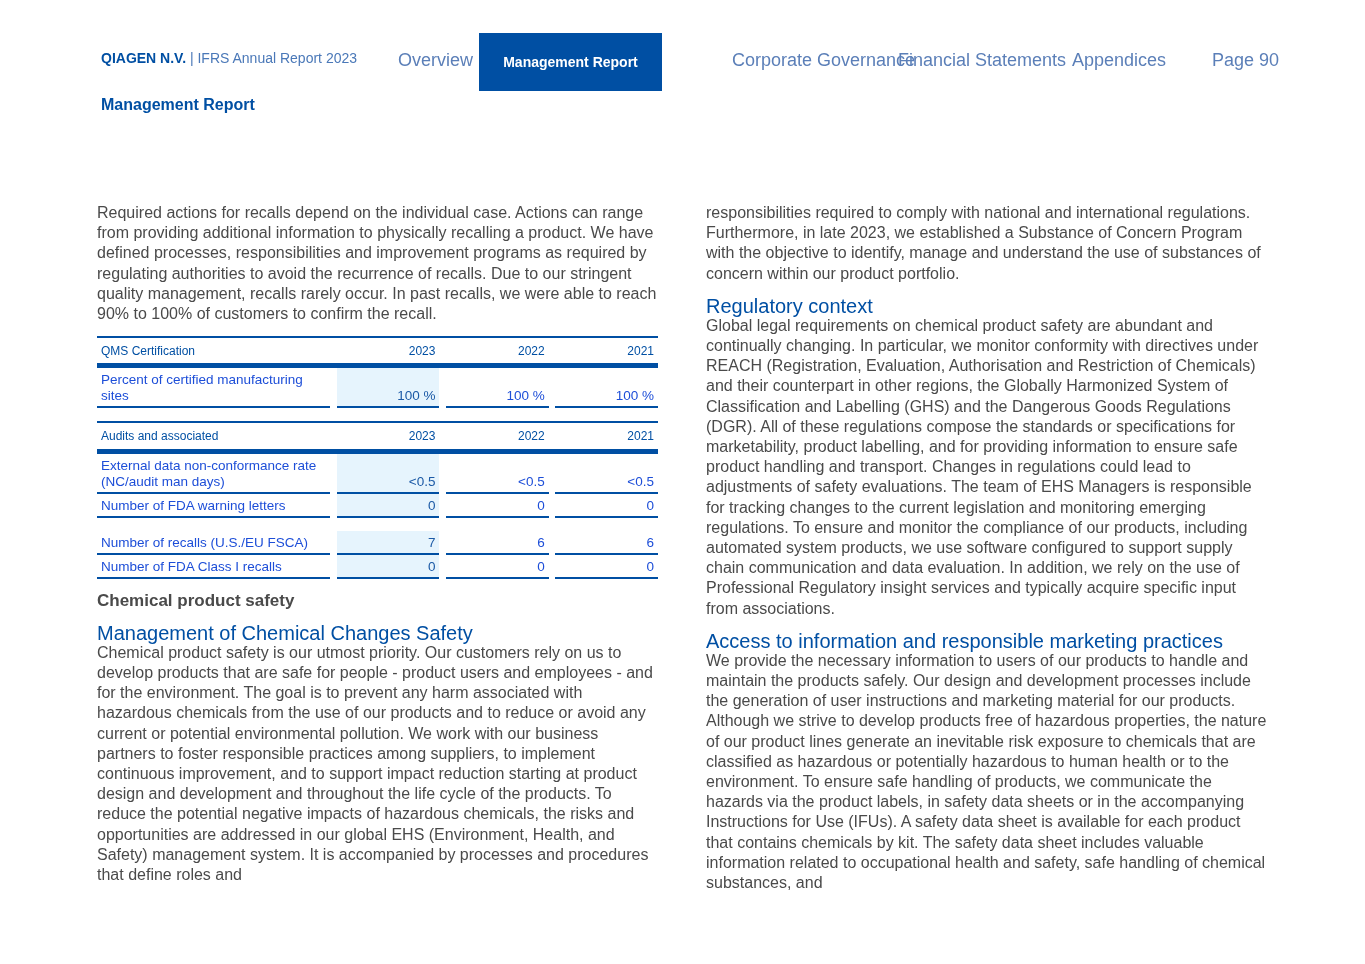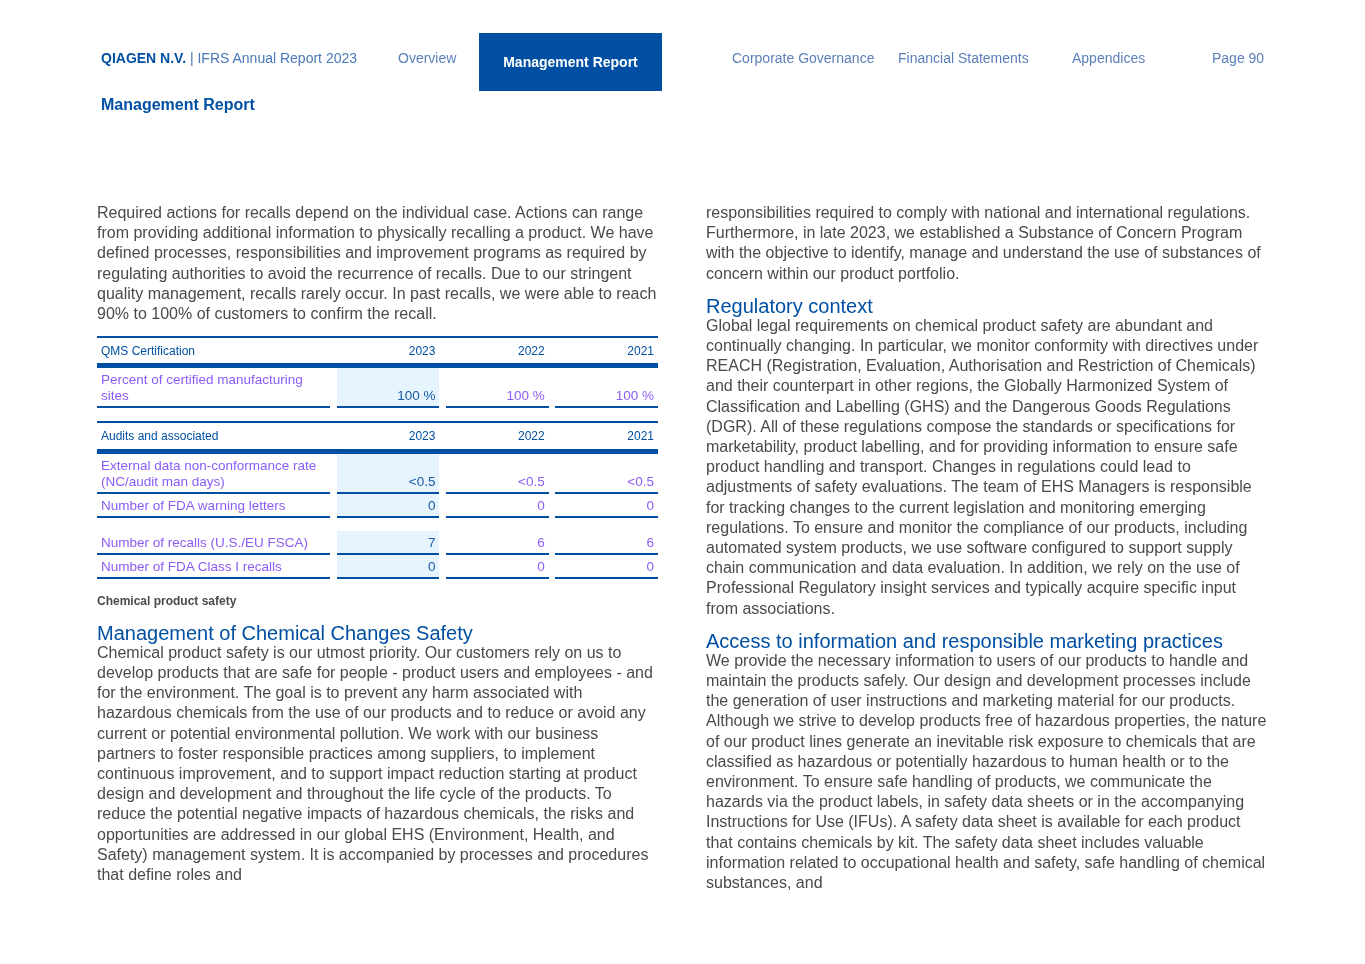--- a/index.html
+++ b/index.html
@@ -5,46 +5,46 @@
     html, body { margin: 0; padding: 0; background: #ffffff; }
     body {
       width: 1365px; height: 964px; position: relative; overflow: hidden;
       font-family: "Liberation Sans", sans-serif; color: #4a4a4a;
     }
     
     .topnav { position: absolute; top: 0; left: 0; width: 1335px; height: 58px; margin-top: 33px; }
     .brand { position: absolute; left: 101px; top: 17px; font-size: 14px; color: #004fa3; white-space: nowrap; }
     .brand .company { font-weight: bold; }
     .brand .report { color: #4a78b8; }
-    .nav-item { position: absolute; top: 17px; font-size: 14px; color: #5b7fb8; white-space: nowrap; text-decoration: none; }
+    .nav-item { position: absolute; top: 17px; font-size: 18px; color: #5b7fb8; white-space: nowrap; text-decoration: none; }
     .nav-active {
       position: absolute; left: 479px; top: 0; width: 183px; height: 58px;
       background: #004fa3; color: #ffffff; font-weight: bold; font-size: 14px;
       display: flex; align-items: center; justify-content: center;
     }
     .section-title { position: absolute; left: 101px; top: 96px; font-size: 16px; font-weight: bold; color: #004fa3; }
 
     .col { position: absolute; top: 203px; width: 562px; font-size: 16px; line-height: 20.2px; color: #4a4a4a; }
     .col-left { left: 97px; }
     .col-right { left: 706px; }
     p { margin: 0; }
     .subhead { color: #004fa3; font-size: 20px; line-height: 19px; }
-    .h2 { font-weight: bold; font-size: 12px; color: #4a4a4a; margin-top: 0; }
+    .h2 { font-weight: bold; font-size: 17px; color: #4a4a4a; margin-top: 0; }
 
     
     .kpi { width: 561px; border-collapse: separate; border-spacing: 0; margin-top: 12px; }
     .kpi th {
       font-weight: normal; color: #004fa3; font-size: 12px; text-align: right;
       border-top: 2px solid #004fa3; border-bottom: 5px solid #004fa3;
       padding: 3px 4px 2px 4px; height: 19px;
     }
     .kpi th.label { text-align: left; }
     .kpi td {
       font-size: 13.5px; line-height: 16px; text-align: right; vertical-align: bottom;
-      padding: 4px 4px 2px 4px; color: #8b5cf6;
+      padding: 4px 4px 2px 4px; color: #1d4ed8;
     }
     .kpi td.label { text-align: left; }
     .kpi td.cell { border-bottom: 2px solid #004fa3; }
     .kpi td.hl { background: #e6f4fd; color: #1c5aa6; }
     .kpi td.gap { width: 6px; padding: 0; border: none; }
     .kpi th.gap { width: 6px; padding: 0; }
     .kpi .c-label { width: 222px; }
     .kpi .c-val { width: 98px; }
     .mt12 { margin-top: 12px; }
     .mt13 { margin-top: 13px; }

